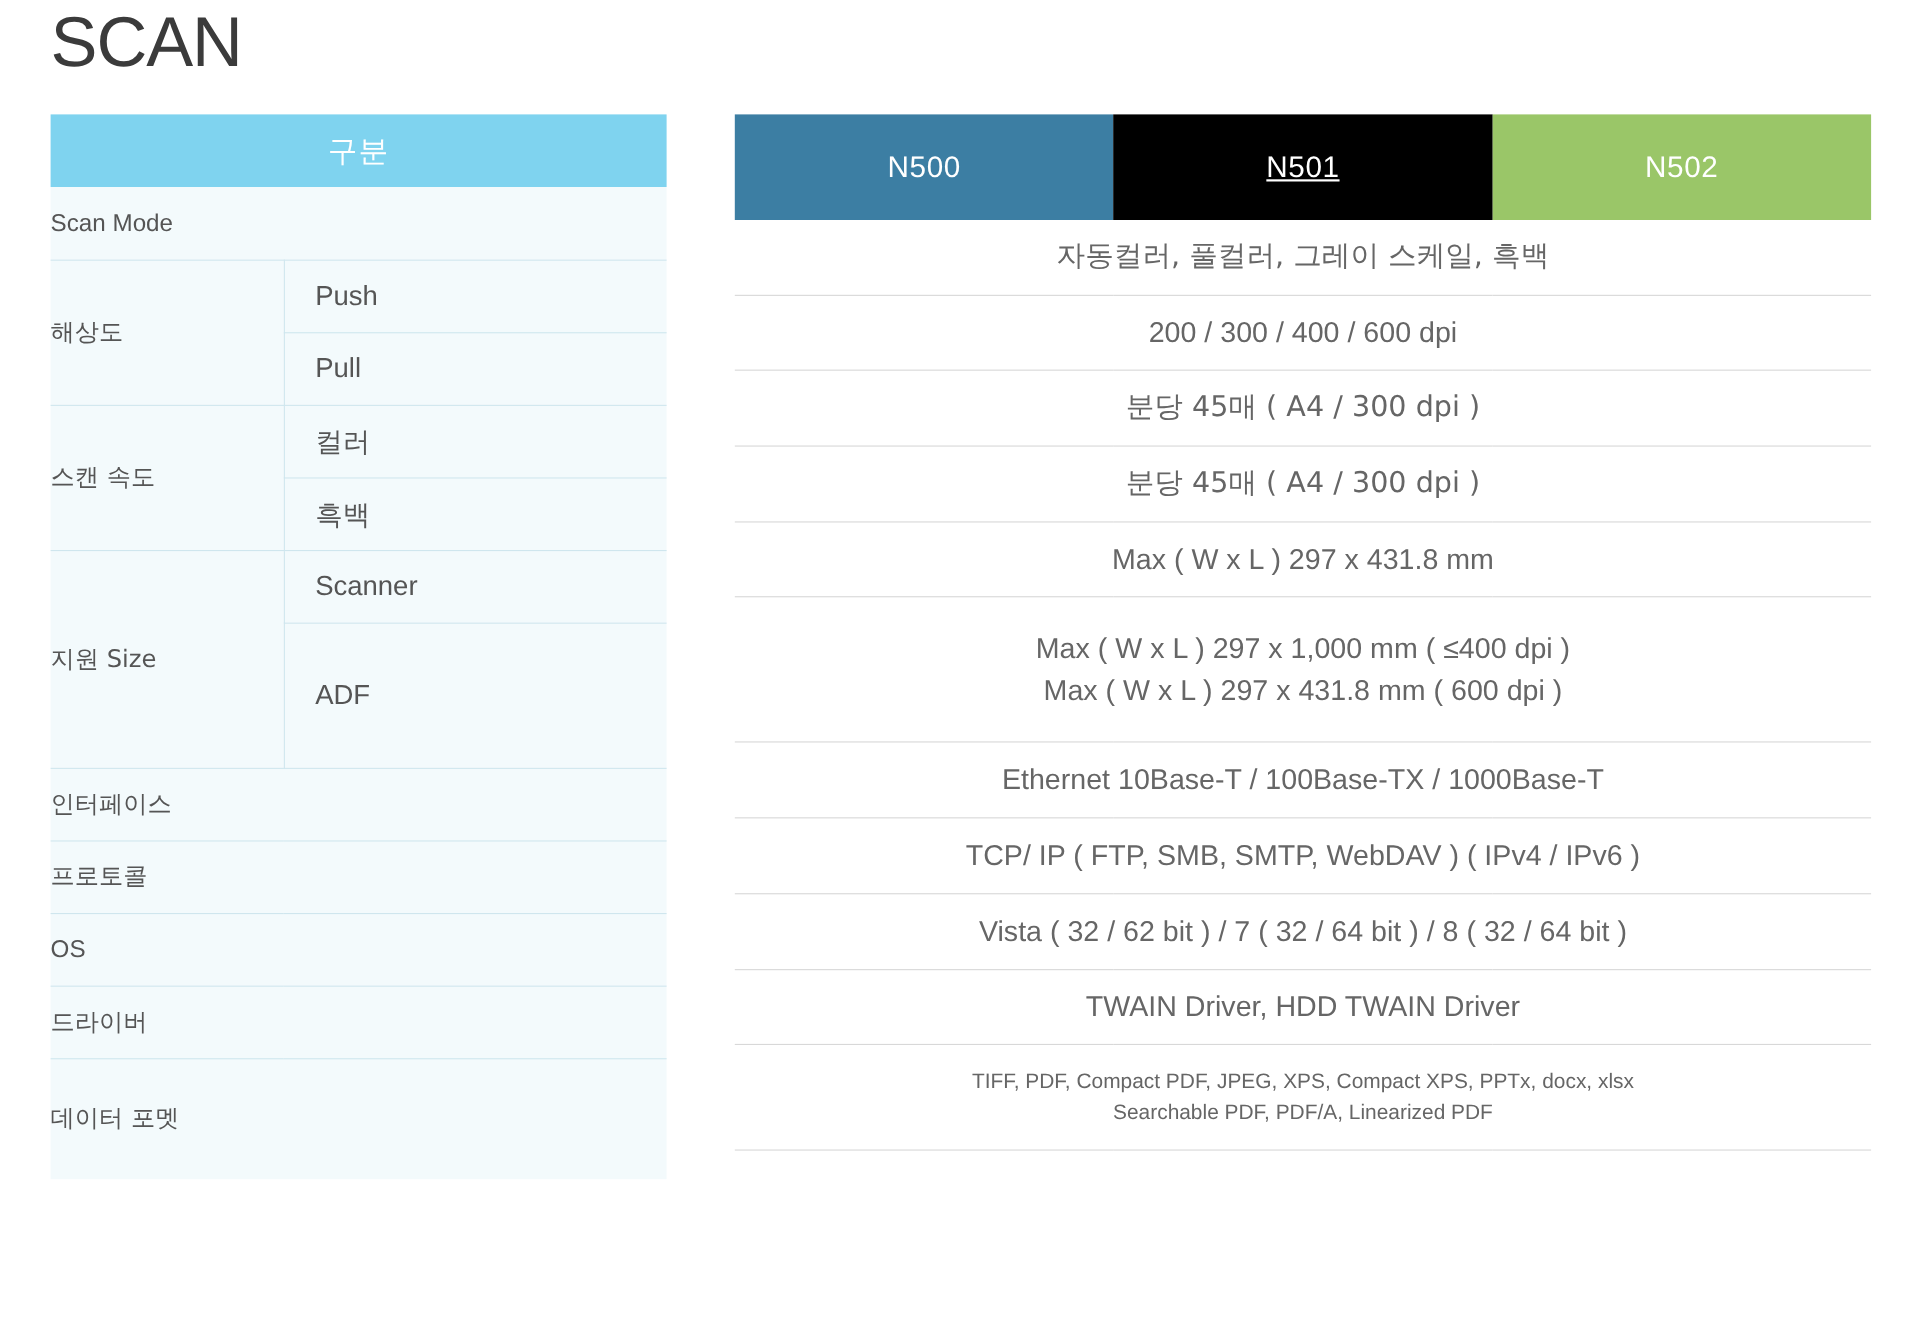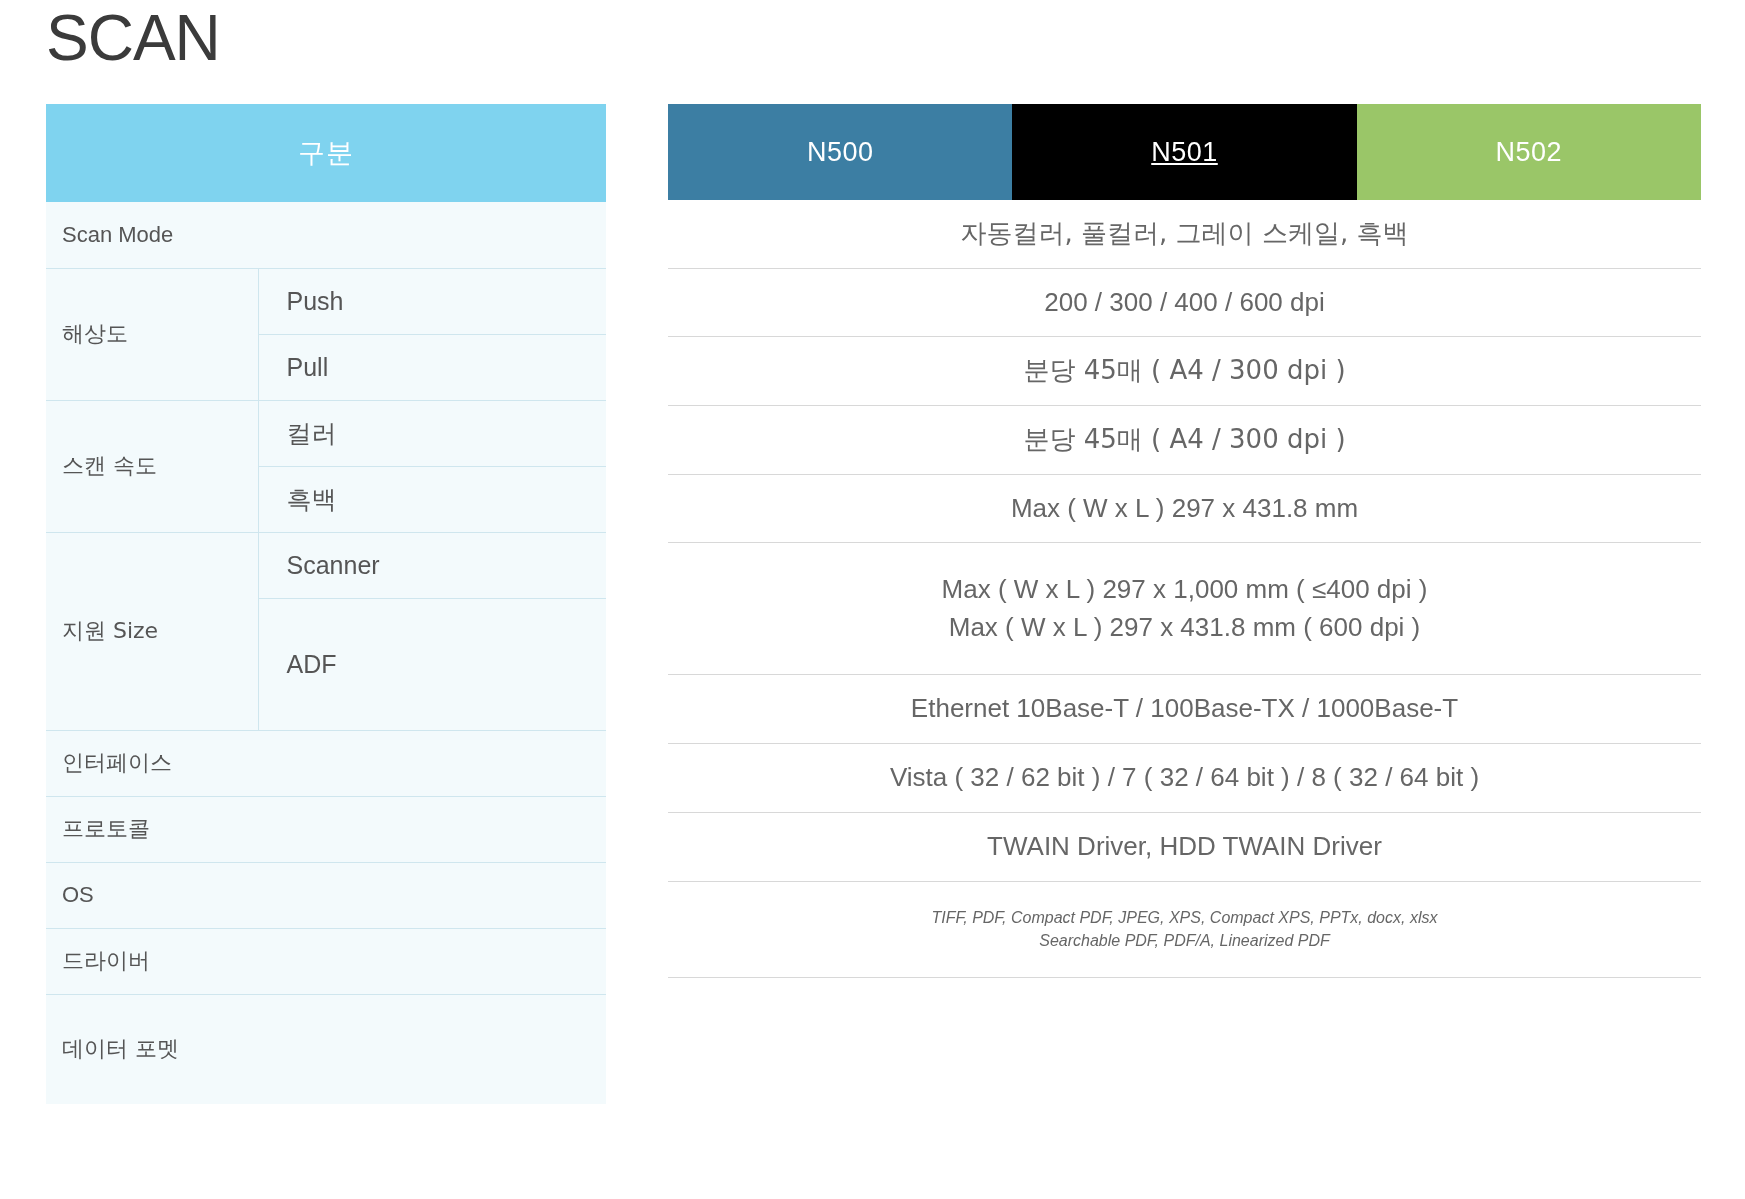--- a/index.html
+++ b/index.html
@@ -40,21 +40,21 @@
     display: flex;
     align-items: flex-start;
   }
   
   .left-table {
     width: 560px;
     flex: 0 0 560px;
     border-collapse: collapse;
   }
   .left-table td, .left-table th {
-    padding: 16px;
+    padding: 0;
     margin: 0;
   }
   .gubun-head {
     height: 66px;
     background: #7fd3ef;
     color: #ffffff;
     font-size: 27px;
     text-align: center;
     vertical-align: middle;
     font-weight: 400;
@@ -119,21 +119,21 @@
     text-align: center;
     vertical-align: middle;
     font-size: 26px;
     color: #666666;
     height: 66px;
     box-sizing: border-box;
     line-height: 1.45;
   }
   .rcell.tall { height: 132px; }
   .rcell.taller { height: 96px; }
-  .rcell.small { font-size: 16px; font-style: italic; }
+  .rcell.small { font-size: 19px; }
   .rcell .line { display: block; }
 </style>
 </head>
 <body>
 
 <div class="page">
 
   <div class="title">SCAN</div>
 
   <div class="spec-wrap">
@@ -210,20 +210,23 @@
         <tr>
           <td class="rcell tall" colspan="3">
             <span class="line">Max ( W x L ) 297 x 1,000 mm ( ≤400 dpi )</span>
             <span class="line">Max ( W x L ) 297 x 431.8 mm ( 600 dpi )</span>
           </td>
         </tr>
         <tr>
           <td class="rcell" colspan="3">Ethernet 10Base-T / 100Base-TX / 1000Base-T</td>
         </tr>
         <tr>
+          <td class="rcell" colspan="3">TCP/ IP ( FTP, SMB, SMTP, WebDAV ) ( IPv4 / IPv6 )</td>
+        </tr>
+        <tr>
           <td class="rcell" colspan="3">Vista ( 32 / 62 bit ) / 7 ( 32 / 64 bit ) / 8 ( 32 / 64 bit )</td>
         </tr>
         <tr>
           <td class="rcell" colspan="3">TWAIN Driver, HDD TWAIN Driver</td>
         </tr>
         <tr>
           <td class="rcell small taller" colspan="3">
             <span class="line">TIFF, PDF, Compact PDF, JPEG, XPS, Compact XPS, PPTx, docx, xlsx</span>
             <span class="line">Searchable PDF, PDF/A, Linearized PDF</span>
           </td>

